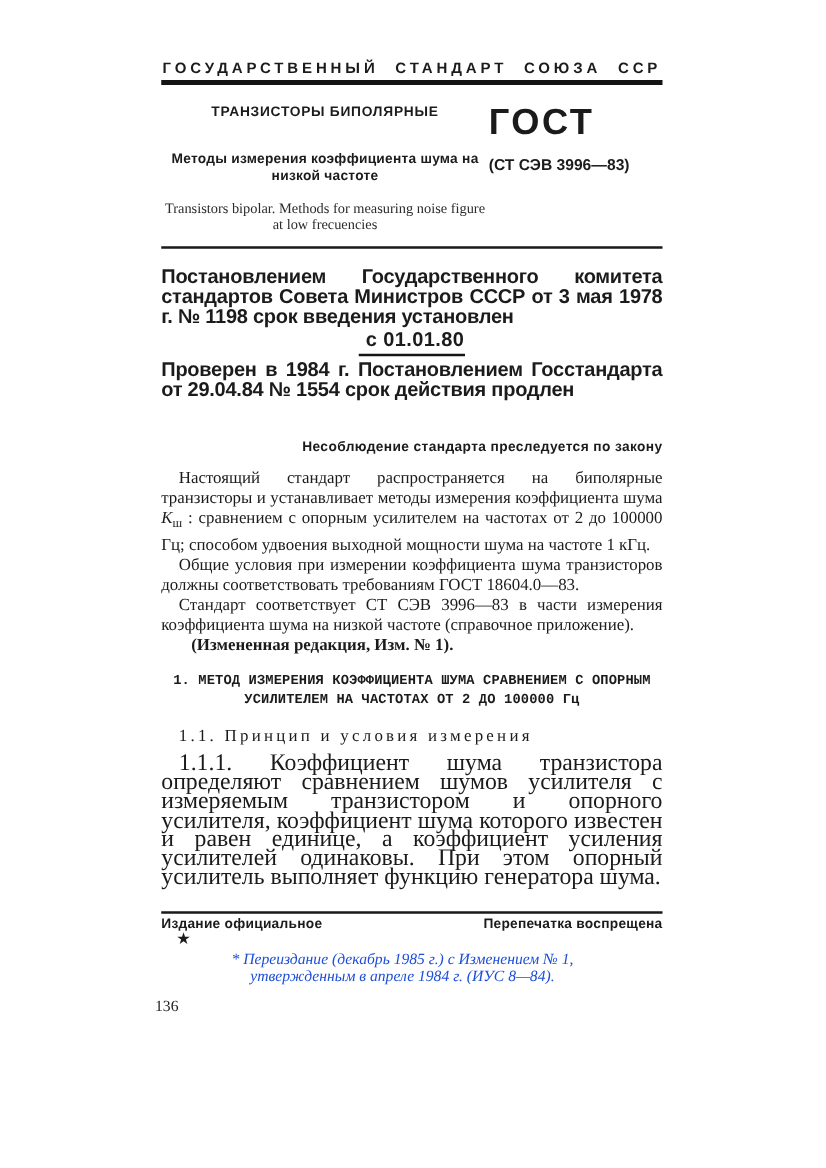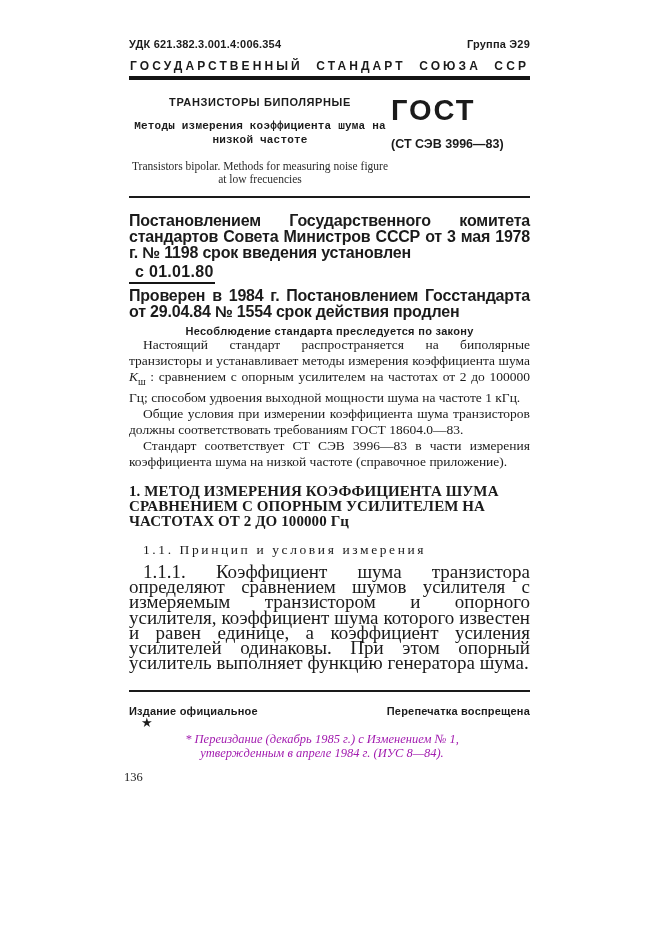--- a/index.html
+++ b/index.html
@@ -33,23 +33,23 @@
   .rule-thin{height:2px;background:#1a1a1a;}
   .rule-hair{height:2px;background:#1a1a1a;}
   
   .title-grid{display:flex;margin-top:16px;}
   .title-left{width:262px;text-align:center;}
   .title-ru-main{
     font-family:"Liberation Sans",sans-serif;
     font-weight:bold;font-size:11px;letter-spacing:0.6px;
   }
   .title-ru-sub{
-    font-family:Liberation Mono, monospace;
+    font-family:Liberation Sans, sans-serif;
     font-weight:bold;font-size:11px;letter-spacing:0.2px;
-    margin-top:11px;line-height:14px;
+    margin-top:24px;line-height:14px;
   }
   .title-en{
     font-size:11.5px;line-height:13px;margin-top:13px;color:#2b2b2b;
   }
   .title-right{flex:1;text-align:left;}
   .gost-label{
     font-family:"Liberation Sans",sans-serif;
     font-weight:bold;font-size:29px;line-height:28px;letter-spacing:2px;
   }
   .gost-number{
@@ -63,74 +63,70 @@
   }
   .sep-title{margin-top:10px;}
   
   .decree{
     margin-top:15px;
     font-family:"Liberation Sans",sans-serif;
     font-weight:bold;font-size:16px;letter-spacing:-0.2px;
     line-height:16px;text-align:justify;
   }
   .decree p{margin:0;}
-  .date-line{text-align:left;margin:3px 0 4px 0;}
+  .date-line{text-align:center;margin:3px 0 4px 0;}
   .date-underline{
     display:inline-block;
     border-bottom:2px solid #151515;
     padding:0 1px 2px 6px;
     letter-spacing:0.3px;
   }
   .law-line{
-    margin-top:5px;text-align:center;
+    margin-top:31px;text-align:right;
     font-family:"Liberation Sans",sans-serif;
     font-weight:bold;font-size:11px;letter-spacing:0.3px;
   }
   
-  .bodytext{font-size:13.5px;line-height:16px;text-align:justify;}
+  .bodytext{margin-top:10px;font-size:13.5px;line-height:16px;text-align:justify;}
   .bodytext p{margin:0;text-indent:14px;}
   .bodytext .k-sym{font-style:italic;}
   .bodytext sub{font-size:10px;font-style:normal;}
   .p-bold{font-weight:bold;text-indent:24px !important;}
   
   .sec-heading{
-    margin-top:14px;
-    font-family:Liberation Serif, serif;
-    font-weight:bold;font-size:15px;line-height:15px;letter-spacing:0.1px;
+    margin-top:14px;text-align:center;
+    font-family:Liberation Mono, monospace;
+    font-weight:bold;font-size:11px;line-height:15px;letter-spacing:0.1px;
   }
   .sub-heading{
     margin-top:13px;font-size:13.5px;letter-spacing:2.6px;
     text-indent:14px;white-space:nowrap;
   }
   .p111{margin-top:6px;font-size:19px;line-height:15.3px;text-align:justify;text-indent:14px;}
   
   .footer-rule{margin-top:9px;}
   .footer-row{
     display:flex;justify-content:space-between;align-items:center;
-    margin-top:13px;
+    margin-top:2px;
     font-family:"Liberation Sans",sans-serif;
     font-weight:bold;font-size:11px;letter-spacing:0.2px;
   }
   .star{margin-left:12px;font-size:13px;line-height:12px;}
   .footnote{
     width:330px;margin:3px 0 0 28px;
     font-style:italic;font-size:12.5px;line-height:14px;
-    text-align:center;color:#a21caf;
+    text-align:center;color:#1d4ed8;
   }
   .page-num{margin:10px 0 0 -5px;font-size:12.5px;}
 </style>
 </head>
 <body>
 
 <div class="content">
 
-  <div class="udk-row">
-    <span>УДК 621.382.3.001.4:006.354</span>
-    <span>Группа Э29</span>
-  </div>
 
   <div class="org-header">ГОСУДАРСТВЕННЫЙ СТАНДАРТ СОЮЗА ССР</div>
   <div class="rule-thick"></div>
 
   <div class="title-grid">
     <div class="title-left">
       <div class="title-ru-main">ТРАНЗИСТОРЫ БИПОЛЯРНЫЕ</div>
       <div class="title-ru-sub">Методы измерения коэффициента шума на низкой частоте</div>
       <div class="title-en">Transistors bipolar. Methods for measuring noise figure at low frecuencies</div>
     </div>
@@ -149,20 +145,21 @@
     </div>
     <p>Проверен в 1984 г. Постановлением Госстандарта от 29.04.84 № 1554 срок действия продлен</p>
   </div>
 
   <div class="law-line">Несоблюдение стандарта преследуется по закону</div>
 
   <div class="bodytext">
     <p><span>Настоящий стандарт распространяется на биполярные транзисторы и устанавливает методы измерения коэффициента шума </span><span class="k-sym"><span>К</span><sub>ш</sub></span><span> : сравнением с опорным усилителем на частотах от 2 до 100000 Гц; способом удвоения выходной мощности шума на частоте 1 кГц.</span></p>
     <p>Общие условия при измерении коэффициента шума транзисторов должны соответствовать требованиям ГОСТ 18604.0—83.</p>
     <p>Стандарт соответствует СТ СЭВ 3996—83 в части измерения коэффициента шума на низкой частоте (справочное приложение).</p>
+    <p class="p-bold">(Измененная редакция, Изм. № 1).</p>
   </div>
 
   <div class="sec-heading">1. МЕТОД ИЗМЕРЕНИЯ КОЭФФИЦИЕНТА ШУМА СРАВНЕНИЕМ С ОПОРНЫМ УСИЛИТЕЛЕМ НА ЧАСТОТАХ ОТ 2 ДО 100000 Гц</div>
   <div class="sub-heading">1.1. Принцип и условия измерения</div>
   <p class="p111">1.1.1. Коэффициент шума транзистора определяют сравнением шумов усилителя с измеряемым транзистором и опорного усилителя, коэффициент шума которого известен и равен единице, а коэффициент усиления усилителей одинаковы. При этом опорный усилитель выполняет функцию генератора шума.</p>
 
   <div class="rule-hair footer-rule"></div>
   <div class="footer-row">
     <span>Издание официальное</span>
     <span>Перепечатка воспрещена</span>

